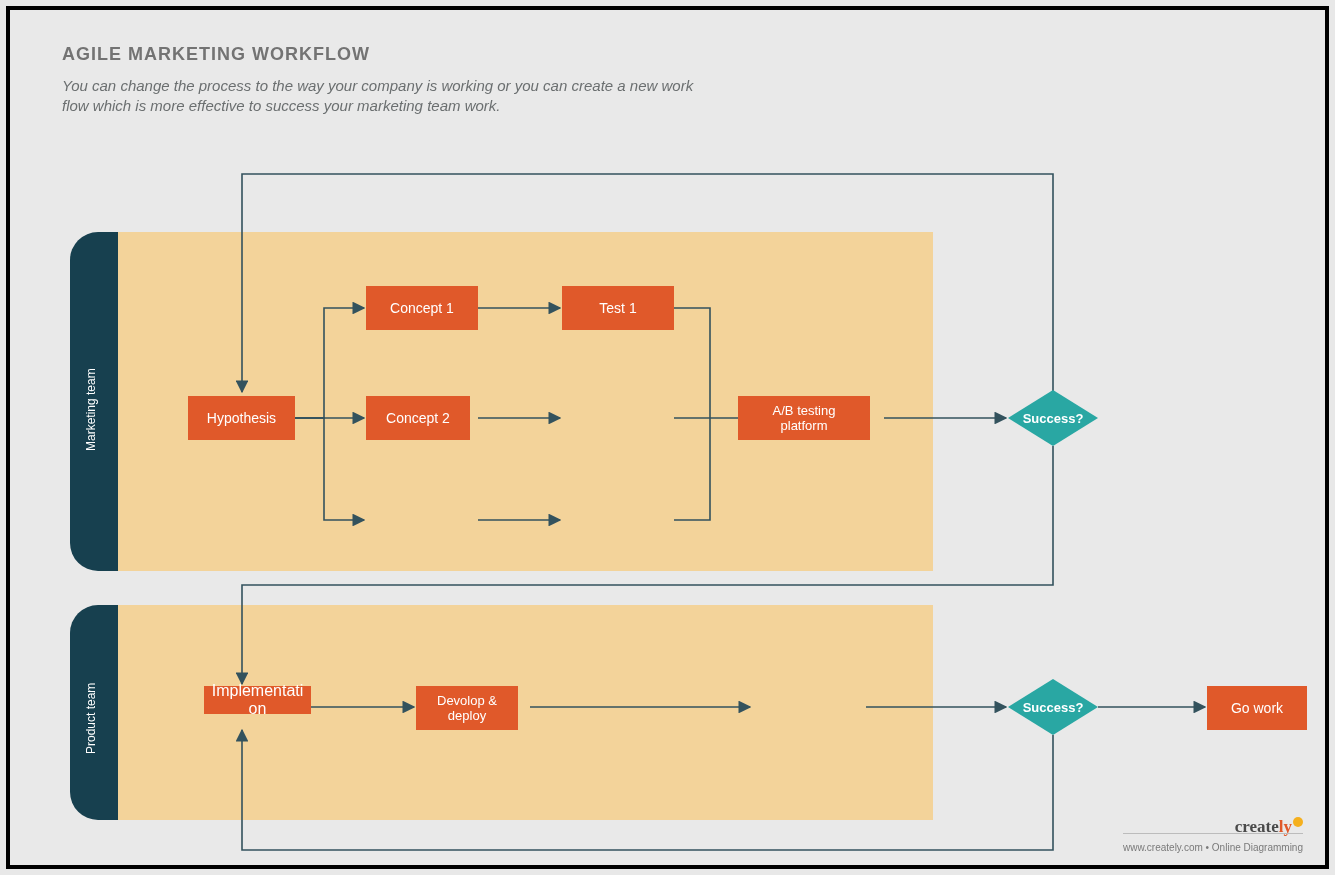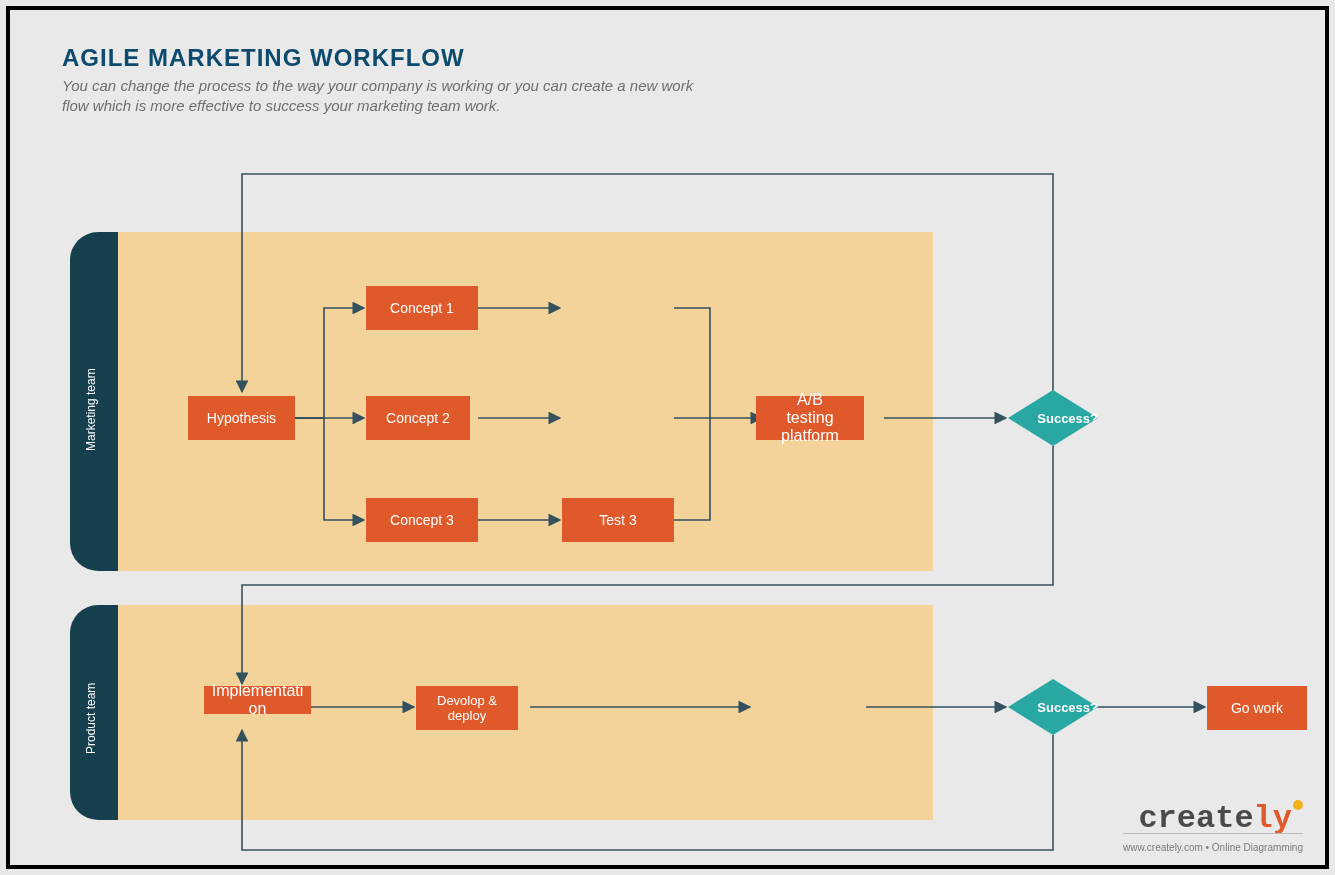--- a/index.html
+++ b/index.html
@@ -1,28 +1,28 @@
 <!DOCTYPE html>
 <html><head>
 <meta charset="utf-8">
 <style>
   html,body{margin:0;padding:0;background:#e8e8e8;font-family:"Segoe UI",Arial,sans-serif}
   .page{position:relative;width:1335px;height:875px;background:#e8e8e8}
   .inner{position:absolute;left:6px;top:6px;right:6px;bottom:6px;border:4px solid #000;background:#e9e9e9}
-  .title{position:absolute;left:52px;top:34px;font-size:24px;font-weight:700;letter-spacing:1px;color:#0c4a6e}
+  .title{position:absolute;left:52px;top:34px;font-size:18px;font-weight:700;letter-spacing:1px;color:#737373}
   .subtitle{position:absolute;left:52px;top:66px;width:640px;font-size:15px;font-style:italic;color:#6b6f70;line-height:1.35}
   .lane-tab{position:absolute;width:48px;background:#17404f;border-top-left-radius:28px;border-bottom-left-radius:28px}
   .lane-label{position:absolute;width:20px;text-align:center;color:#fff;font-size:12px;writing-mode:vertical-rl;transform:rotate(180deg)}
   .lane-body{position:absolute;background:#f3d39a}
   .node{position:absolute;background:#e0592a;display:flex;align-items:center;justify-content:center;color:#fff;font-size:14px;text-align:center;padding:0 18px;box-sizing:border-box}
-  .diamond{position:absolute;width:90px;height:56px;display:flex;align-items:center;justify-content:flex-end;color:#fff;font-size:13px;font-weight:600}
+  .diamond{position:absolute;width:90px;height:56px;display:flex;align-items:center;justify-content:center;color:#fff;font-size:13px;font-weight:600}
   .diamond svg{position:absolute;left:0;top:0}
   .diamond span{position:relative}
   svg.connectors{position:absolute;left:0;top:0;pointer-events:none}
-  .logo{position:absolute;right:22px;bottom:28px;font-family:Liberation Mono, monospace;font-weight:600;font-size:32px;color:#4a4a4a}
+  .logo{position:absolute;right:22px;bottom:28px;font-family:Liberation Serif, serif;font-weight:600;font-size:17px;color:#4a4a4a}
   .logo .ly{color:#e0592a}
   .logo .bulb{display:inline-block;width:10px;height:10px;border-radius:50%;background:#f5b01e;vertical-align:top;margin-left:1px}
   .tagline{position:absolute;right:22px;bottom:12px;font-size:10px;color:#7a7a7a;border-top:1px solid #bcbcbc;padding-top:8px}
 </style>
 </head>
 <body>
 
 <div class="page">
   <div class="inner">
 
@@ -71,23 +71,22 @@
 
         <path d="M1088,697 L1195,697" marker-end="url(#arrow)"></path>
 
         <path d="M1043,725 L1043,840 L232,840 L232,720" marker-end="url(#arrow)"></path>
       </g>
     </svg>
 
     <div class="node" style="left:178px;top:386px;width:107px;height:44px">Hypothesis</div>
     <div class="node" style="left:356px;top:276px;width:112px;height:44px">Concept 1</div>
     <div class="node" style="left:356px;top:386px;width:104px;height:44px">Concept 2</div>
-    <div class="node" style="left:356px;top:488px;width:112px;height:44px">Concept 3</div>
-    <div class="node" style="left:552px;top:488px;width:112px;height:44px">Test 3</div>
-    <div class="node" style="left:746px;top:386px;width:108px;height:44px;font-size:16px">A/B testing platform</div>
+    <div class="node" style="left:552px;top:276px;width:112px;height:44px">Test 1</div>
+    <div class="node" style="left:728px;top:386px;width:132px;height:44px;font-size:13px">A/B testing platform</div>
 
     <div class="diamond" style="left:998px;top:380px">
       <svg width="90" height="56">
           <polygon points="45,0 90,28 45,56 0,28" fill="#29a7a3"></polygon>
         </svg>
       <span>Success?</span>
     </div>
 
     <div class="node" style="left:194px;top:676px;width:107px;height:28px;font-size:16px;white-space:pre-line">Implementati
 on</div>

